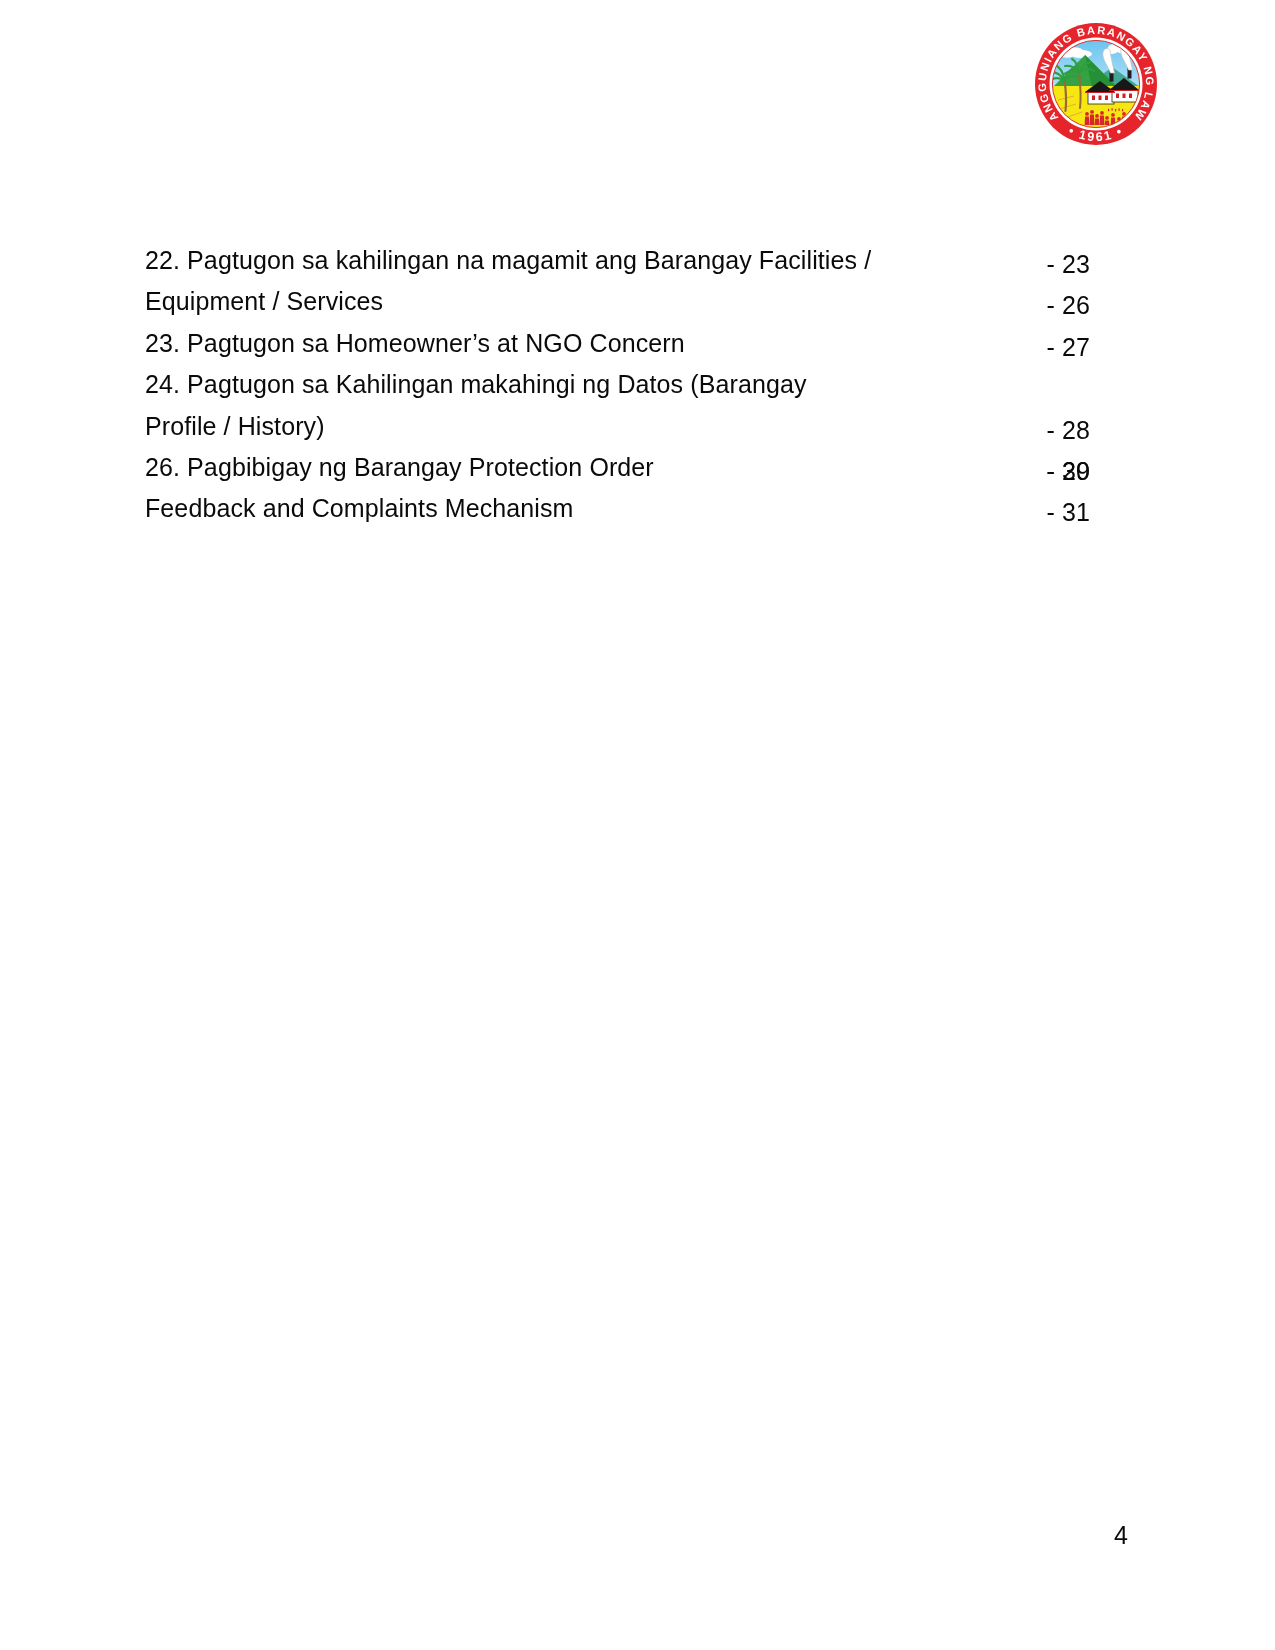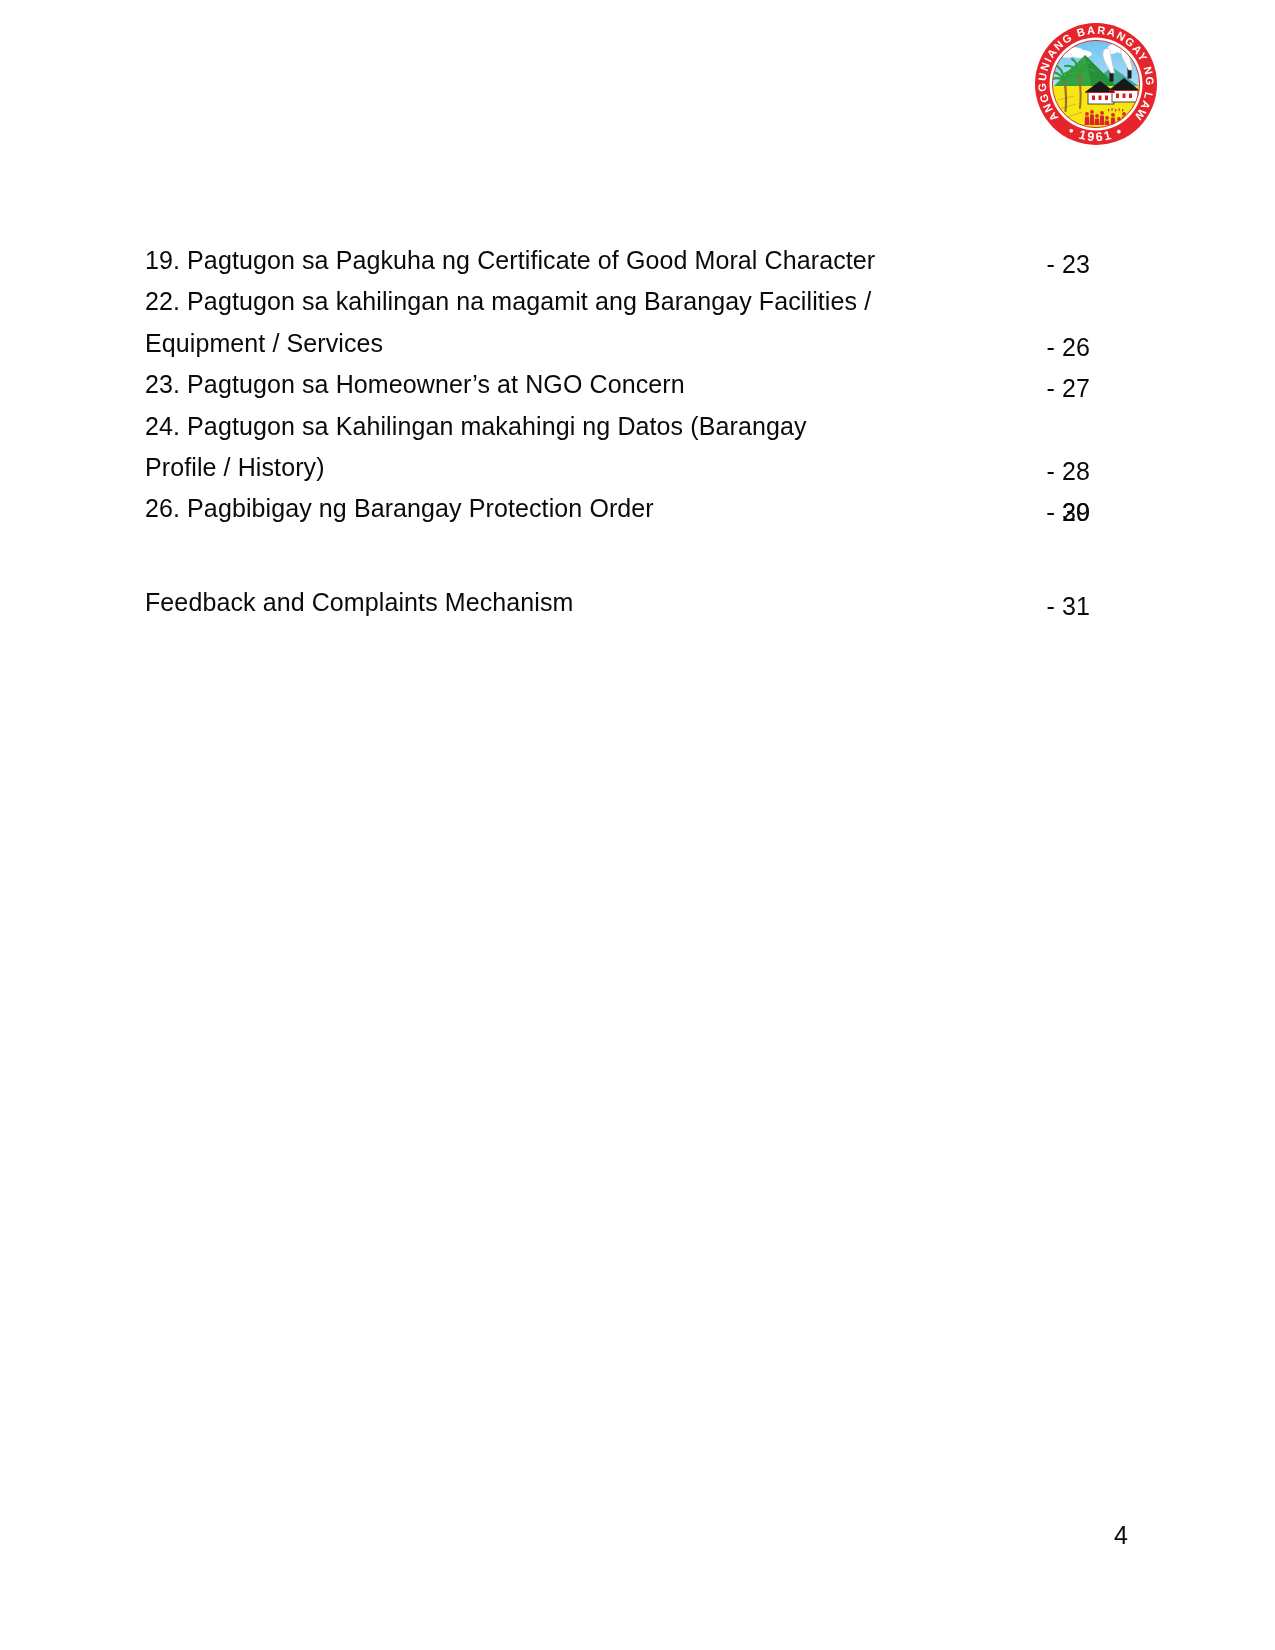--- a/index.html
+++ b/index.html
@@ -23,21 +23,21 @@
     font-size:25px;
     line-height:41.4px;
     letter-spacing:0.1px;
     white-space:nowrap;
   }
   .toc-row { position:relative; }
   .toc-row .entry-page {
     position:absolute;
     right:0; top:4px;
   }
-  .toc-row.footer-gap { margin-top:52px; }
+  .toc-row.footer-gap { }
   .pagenum {
     position:absolute;
     top:1515px; left:1040px;
     width:88px;
     text-align:right;
     font-size:25px;
     line-height:41.4px;
   }
   .seal text {
     font-family:"Liberation Sans", sans-serif;
@@ -168,21 +168,20 @@
     <text class="ring-text" text-anchor="middle">
       <textPath href="#arcTop" startOffset="50%">SANGGUNIANG BARANGAY NG LAWA</textPath>
     </text>
     <text class="year-text" text-anchor="middle">
       <textPath href="#arcBottom" startOffset="50%">• 1961 •</textPath>
     </text>
   </svg>
 
   <div class="toc">
     <div class="toc-row">
-      <span class="entry-text">19. Pagtugon sa Pagkuha ng Certificate of Good Moral Character</span>
       <span class="entry-page">- 23</span>
     </div>
     <div class="toc-row">
       <span class="entry-text">22. Pagtugon sa kahilingan na magamit ang Barangay Facilities /</span>
       <span class="entry-page"></span>
     </div>
     <div class="toc-row">
       <span class="entry-text">Equipment / Services</span>
       <span class="entry-page">- 26</span>
     </div>

